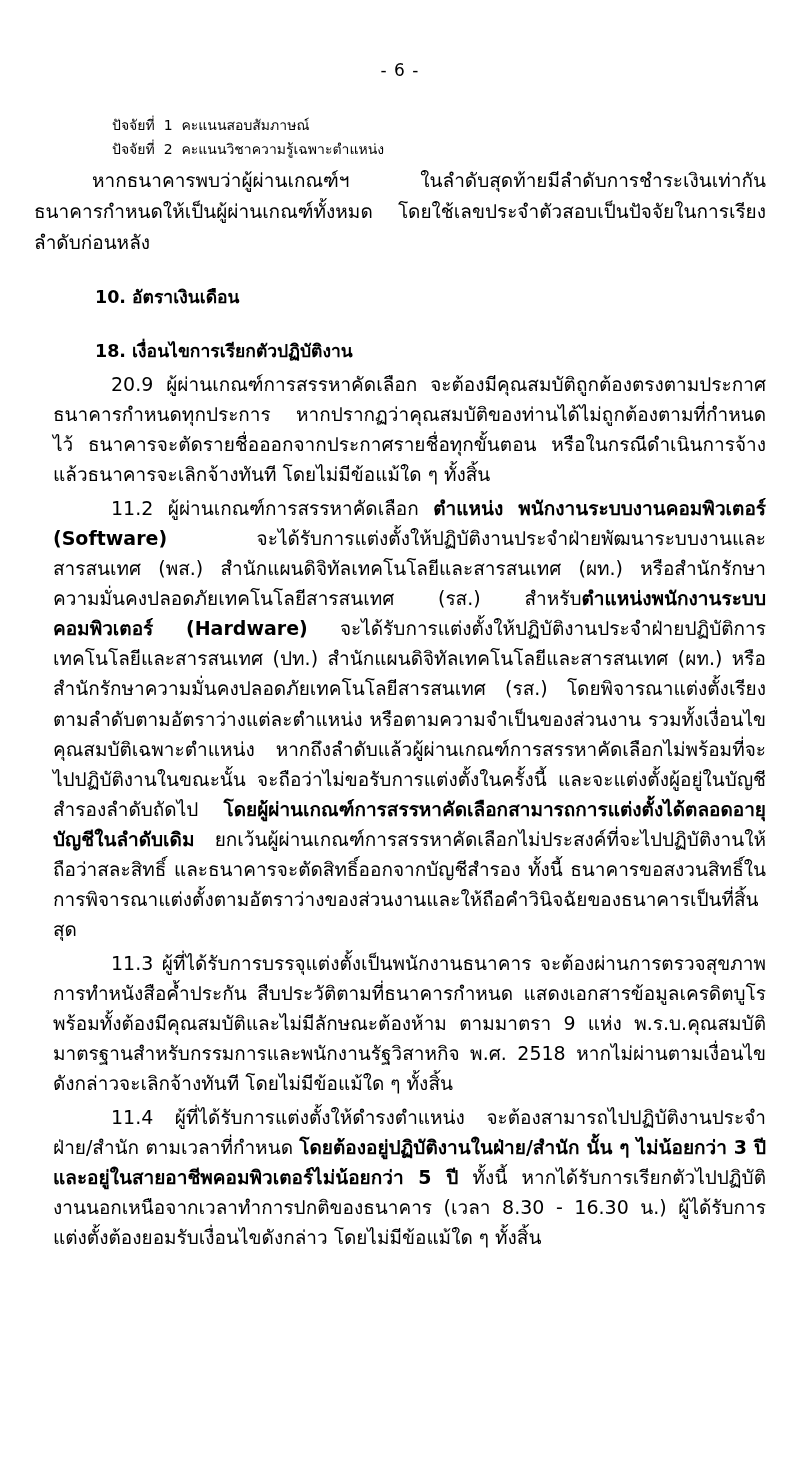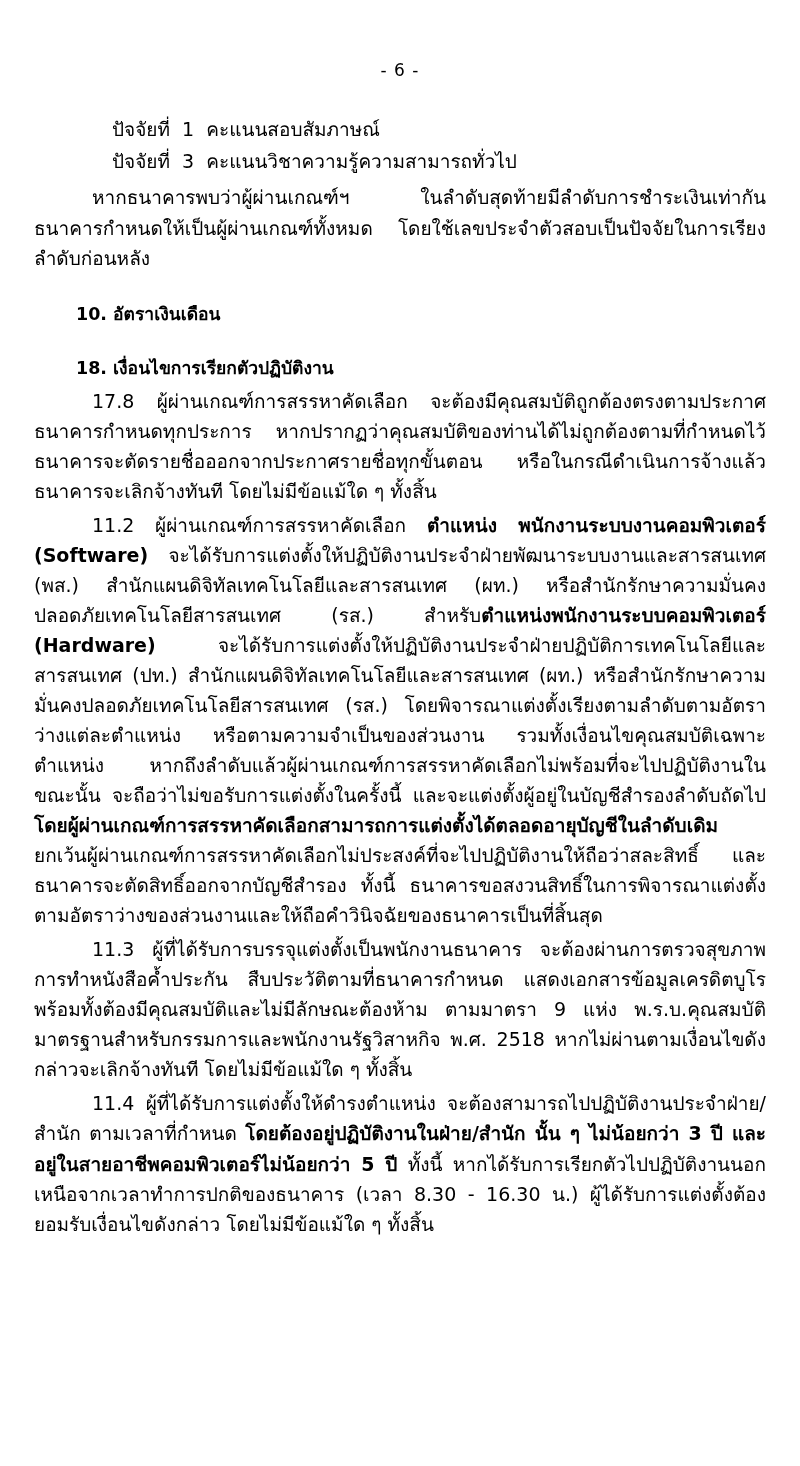--- a/index.html
+++ b/index.html
@@ -25,21 +25,21 @@
     font-size: 17px;
     letter-spacing: 1px;
     margin-bottom: 34px;
   }
   .factor-list {
     margin: 0 0 0 78px;
     padding: 0;
     list-style: none;
   }
   .factor-item {
-    font-size: 19px;
+    font-size: 14px;
     line-height: 1.68;
     white-space: pre;
   }
   p {
     margin: 0;
     font-size: 19px;
     line-height: 1.62;
     text-align: justify;
     text-justify: inter-word;
   }
@@ -47,51 +47,52 @@
     text-indent: 58px;
   }
   .section-heading {
     font-size: 17.5px;
     font-weight: bold;
     margin: 0 0 0 42px;
     line-height: 1.6;
   }
   .heading-gap {
     margin-top: 26px;
+    margin-left: 19px;
   }
   .body-block {
     margin-top: 4px;
   }
   b, .bold {
     font-weight: bold;
   }
   .tight {
     line-height: 1.58;
   }
 </style>
 </head>
 <body>
 
 <div class="page">
 
   <div class="page-number">- 6 -</div>
 
   <ul class="factor-list">
     <li class="factor-item">ปัจจัยที่  1  คะแนนสอบสัมภาษณ์</li>
-    <li class="factor-item">ปัจจัยที่  3  คะแนนวิชาความรู้ความสามารถทั่วไป</li>
+    <li class="factor-item">ปัจจัยที่  2  คะแนนวิชาความรู้เฉพาะตำแหน่ง</li>
   </ul>
 
   <p class="indent body-block">หากธนาคารพบว่าผู้ผ่านเกณฑ์ฯ ในลำดับสุดท้ายมีลำดับการชำระเงินเท่ากัน ธนาคารกำหนดให้เป็นผู้ผ่านเกณฑ์ทั้งหมด โดยใช้เลขประจำตัวสอบเป็นปัจจัยในการเรียงลำดับก่อนหลัง</p>
 
   <div class="heading-gap">
     <div class="section-heading">10. อัตราเงินเดือน</div>
   </div>
 
   <div class="heading-gap">
     <div class="section-heading">18. เงื่อนไขการเรียกตัวปฏิบัติงาน</div>
 
-    <p class="indent body-block tight"><span>17.8 ผู้ผ่านเกณฑ์การสรรหาคัดเลือก จะต้องมีคุณสมบัติถูกต้องตรงตามประกาศธนาคารกำหนดทุกประการ หากปรากฏว่าคุณสมบัติของท่านได้ไม่ถูกต้องตามที่กำหนดไว้ ธนาคารจะตัดรายชื่อออกจากประกาศรายชื่อทุกขั้นตอน หรือในกรณีดำเนินการจ้างแล้วธนาคารจะเลิกจ้างทันที โดยไม่มีข้อแม้ใด ๆ ทั้งสิ้น</span></p>
+    <p class="indent body-block tight"><span>20.9 ผู้ผ่านเกณฑ์การสรรหาคัดเลือก จะต้องมีคุณสมบัติถูกต้องตรงตามประกาศธนาคารกำหนดทุกประการ หากปรากฏว่าคุณสมบัติของท่านได้ไม่ถูกต้องตามที่กำหนดไว้ ธนาคารจะตัดรายชื่อออกจากประกาศรายชื่อทุกขั้นตอน หรือในกรณีดำเนินการจ้างแล้วธนาคารจะเลิกจ้างทันที โดยไม่มีข้อแม้ใด ๆ ทั้งสิ้น</span></p>
     <p class="indent body-block tight"><span>11.2 ผู้ผ่านเกณฑ์การสรรหาคัดเลือก </span><span class="bold">ตำแหน่ง พนักงานระบบงานคอมพิวเตอร์ (Software)</span><span> จะได้รับการแต่งตั้งให้ปฏิบัติงานประจำฝ่ายพัฒนาระบบงานและสารสนเทศ (พส.) สำนักแผนดิจิทัลเทคโนโลยีและสารสนเทศ (ผท.) หรือสำนักรักษาความมั่นคงปลอดภัยเทคโนโลยีสารสนเทศ (รส.) สำหรับ</span><span class="bold">ตำแหน่งพนักงานระบบคอมพิวเตอร์ (Hardware)</span><span> จะได้รับการแต่งตั้งให้ปฏิบัติงานประจำฝ่ายปฏิบัติการเทคโนโลยีและสารสนเทศ (ปท.) สำนักแผนดิจิทัลเทคโนโลยีและสารสนเทศ (ผท.) หรือสำนักรักษาความมั่นคงปลอดภัยเทคโนโลยีสารสนเทศ (รส.) โดยพิจารณาแต่งตั้งเรียงตามลำดับตามอัตราว่างแต่ละตำแหน่ง หรือตามความจำเป็นของส่วนงาน รวมทั้งเงื่อนไขคุณสมบัติเฉพาะตำแหน่ง หากถึงลำดับแล้วผู้ผ่านเกณฑ์การสรรหาคัดเลือกไม่พร้อมที่จะไปปฏิบัติงานในขณะนั้น จะถือว่าไม่ขอรับการแต่งตั้งในครั้งนี้ และจะแต่งตั้งผู้อยู่ในบัญชีสำรองลำดับถัดไป </span><span class="bold">โดยผู้ผ่านเกณฑ์การสรรหาคัดเลือกสามารถการแต่งตั้งได้ตลอดอายุบัญชีในลำดับเดิม</span><span> ยกเว้นผู้ผ่านเกณฑ์การสรรหาคัดเลือกไม่ประสงค์ที่จะไปปฏิบัติงานให้ถือว่าสละสิทธิ์ และธนาคารจะตัดสิทธิ์ออกจากบัญชีสำรอง ทั้งนี้ ธนาคารขอสงวนสิทธิ์ในการพิจารณาแต่งตั้งตามอัตราว่างของส่วนงานและให้ถือคำวินิจฉัยของธนาคารเป็นที่สิ้นสุด</span></p>
     <p class="indent body-block tight"><span>11.3 ผู้ที่ได้รับการบรรจุแต่งตั้งเป็นพนักงานธนาคาร จะต้องผ่านการตรวจสุขภาพ การทำหนังสือค้ำประกัน สืบประวัติตามที่ธนาคารกำหนด แสดงเอกสารข้อมูลเครดิตบูโร พร้อมทั้งต้องมีคุณสมบัติและไม่มีลักษณะต้องห้าม ตามมาตรา 9 แห่ง พ.ร.บ.คุณสมบัติมาตรฐานสำหรับกรรมการและพนักงานรัฐวิสาหกิจ พ.ศ. 2518 หากไม่ผ่านตามเงื่อนไขดังกล่าวจะเลิกจ้างทันที โดยไม่มีข้อแม้ใด ๆ ทั้งสิ้น</span></p>
     <p class="indent body-block tight"><span>11.4 ผู้ที่ได้รับการแต่งตั้งให้ดำรงตำแหน่ง จะต้องสามารถไปปฏิบัติงานประจำฝ่าย/สำนัก ตามเวลาที่กำหนด </span><span class="bold">โดยต้องอยู่ปฏิบัติงานในฝ่าย/สำนัก นั้น ๆ ไม่น้อยกว่า 3 ปี และอยู่ในสายอาชีพคอมพิวเตอร์ไม่น้อยกว่า 5 ปี</span><span> ทั้งนี้ หากได้รับการเรียกตัวไปปฏิบัติงานนอกเหนือจากเวลาทำการปกติของธนาคาร (เวลา 8.30 - 16.30 น.) ผู้ได้รับการแต่งตั้งต้องยอมรับเงื่อนไขดังกล่าว โดยไม่มีข้อแม้ใด ๆ ทั้งสิ้น</span></p>
   </div>
 
 </div>
 
 </body></html>

